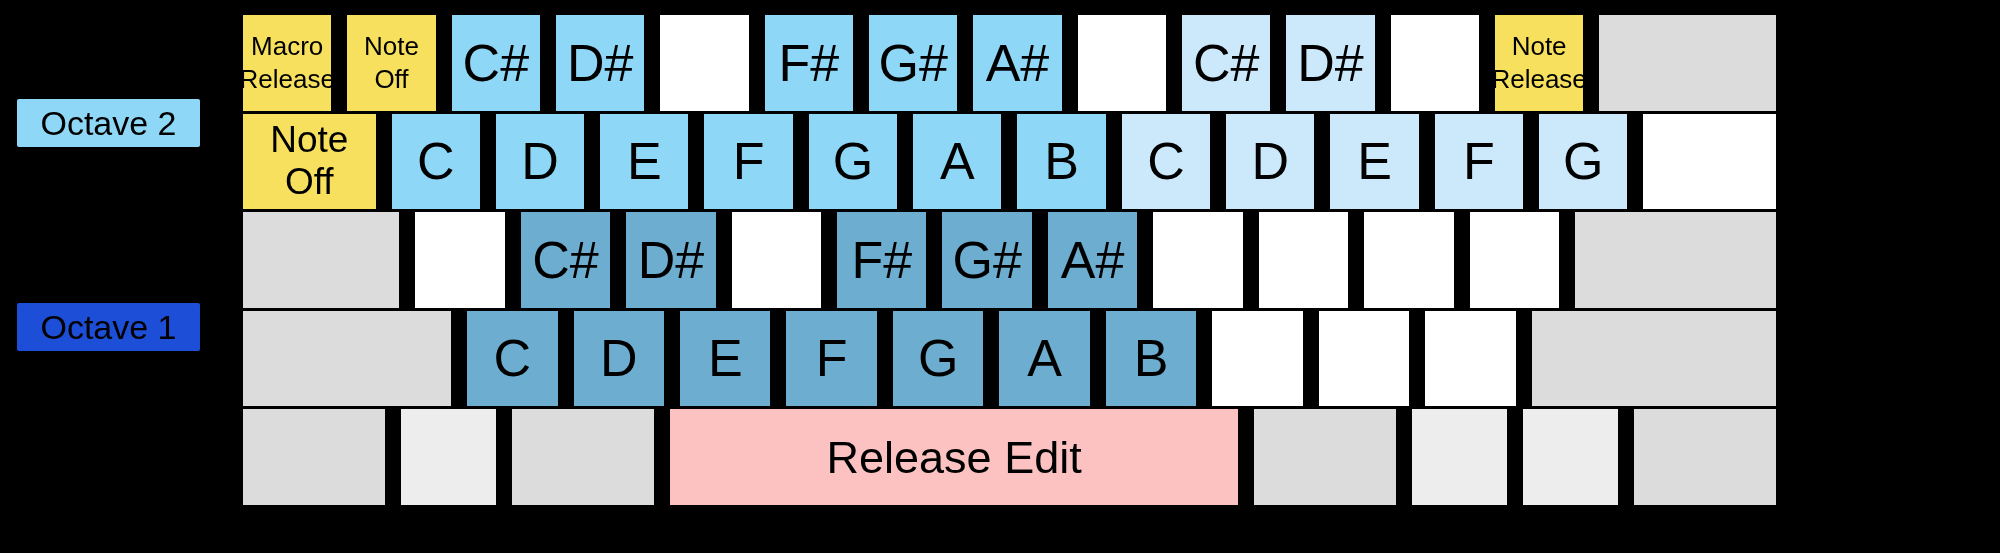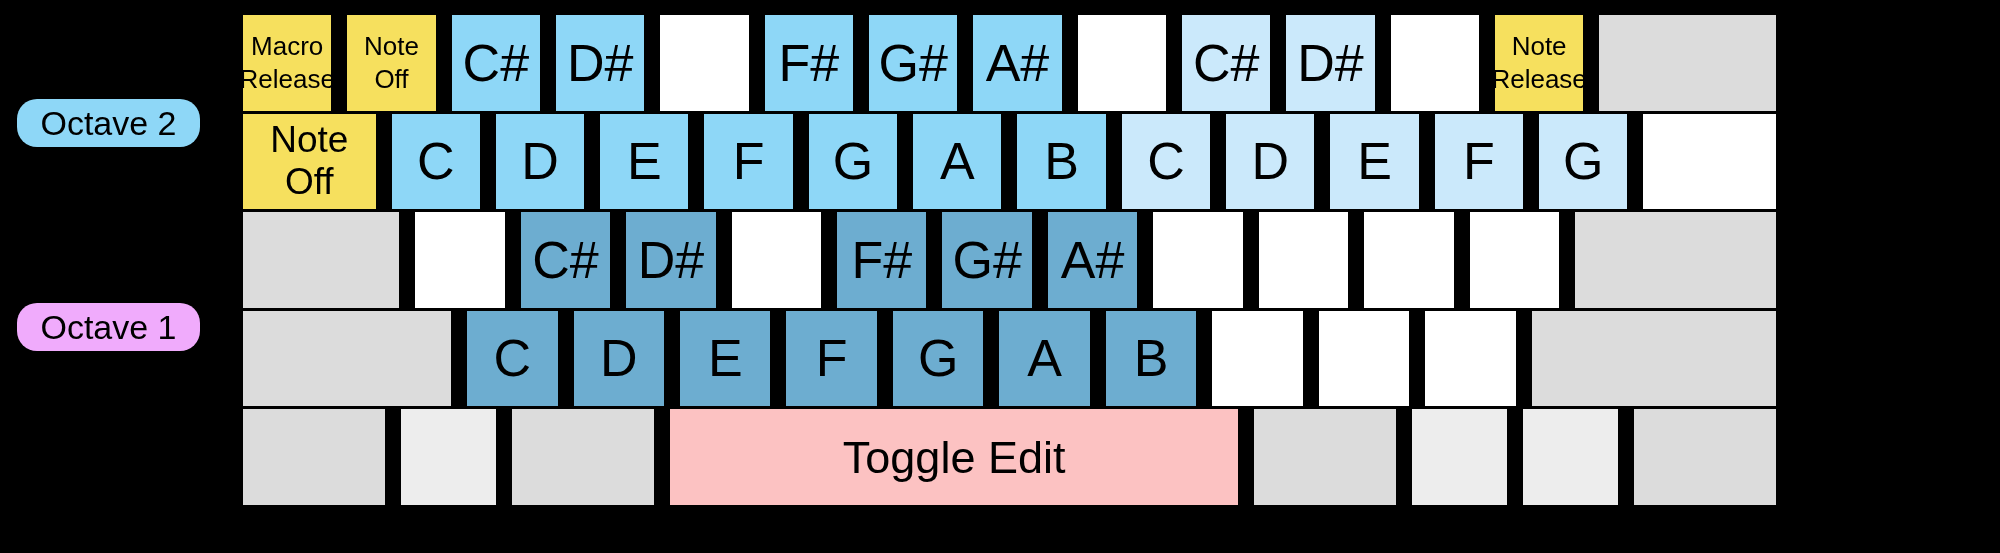--- a/index.html
+++ b/index.html
@@ -43,35 +43,35 @@
   .key.sm  { font-size: 26px; line-height: 1.25; white-space: normal; }
   .key.md  { font-size: 37px; line-height: 1.15; white-space: normal; }
   .key.edit { font-size: 45px; }
   .octave-label {
     position: absolute;
     display: flex;
     align-items: center;
     justify-content: center;
     width: 183px;
     height: 48px;
-    border-radius: 20px;
+    border-radius: 2px;
     font-size: 34px;
   }
   .octave-label.o2 { left: 17px;  top: 99px;  }
   .octave-label.o1 { left: 17px;  top: 303px; }
   .octave-label.o3 { left: 1801px; top: 92px; }
 </style>
 </head>
 <body>
 
 <div class="stage">
 
   <div class="octave-label o2" style="background: rgb(142, 215, 247);">Octave 2</div>
 
-  <div class="octave-label o1" style="background: #f0abfc;">Octave 1</div>
+  <div class="octave-label o1" style="background: #1d4ed8;">Octave 1</div>
 
 
   <div class="keyboard">
       <div class="row">
         <div class="key sm" style="flex-grow: 1; background: rgb(246, 224, 94);">Macro<br>Release</div>
         <div class="key sm" style="flex-grow: 1; background: rgb(246, 224, 94);">Note<br>Off</div>
         <div class="key" style="flex-grow: 1; background: rgb(142, 215, 247);">C#</div>
         <div class="key" style="flex-grow: 1; background: rgb(142, 215, 247);">D#</div>
         <div class="key" style="flex-grow: 1; background: rgb(255, 255, 255);"></div>
         <div class="key" style="flex-grow: 1; background: rgb(142, 215, 247);">F#</div>
@@ -126,21 +126,21 @@
         <div class="key" style="flex-grow: 1; background: rgb(109, 173, 208);">B</div>
         <div class="key" style="flex-grow: 1; background: rgb(255, 255, 255);"></div>
         <div class="key" style="flex-grow: 1; background: rgb(255, 255, 255);"></div>
         <div class="key" style="flex-grow: 1; background: rgb(255, 255, 255);"></div>
         <div class="key" style="flex-grow: 2.7; background: rgb(220, 220, 220);"></div>
       </div>
       <div class="row">
         <div class="key" style="flex-grow: 1.5; background: rgb(220, 220, 220);"></div>
         <div class="key" style="flex-grow: 1; background: rgb(237, 237, 237);"></div>
         <div class="key" style="flex-grow: 1.5; background: rgb(220, 220, 220);"></div>
-        <div class="key edit" style="flex-grow: 6; background: rgb(252, 194, 194);">Toggle Edit</div>
+        <div class="key edit" style="flex-grow: 6; background: rgb(252, 194, 194);">Release Edit</div>
         <div class="key" style="flex-grow: 1.5; background: rgb(220, 220, 220);"></div>
         <div class="key" style="flex-grow: 1; background: rgb(237, 237, 237);"></div>
         <div class="key" style="flex-grow: 1; background: rgb(237, 237, 237);"></div>
         <div class="key" style="flex-grow: 1.5; background: rgb(220, 220, 220);"></div>
       </div>
     </div>
 
 </div>
 
 </body></html>

